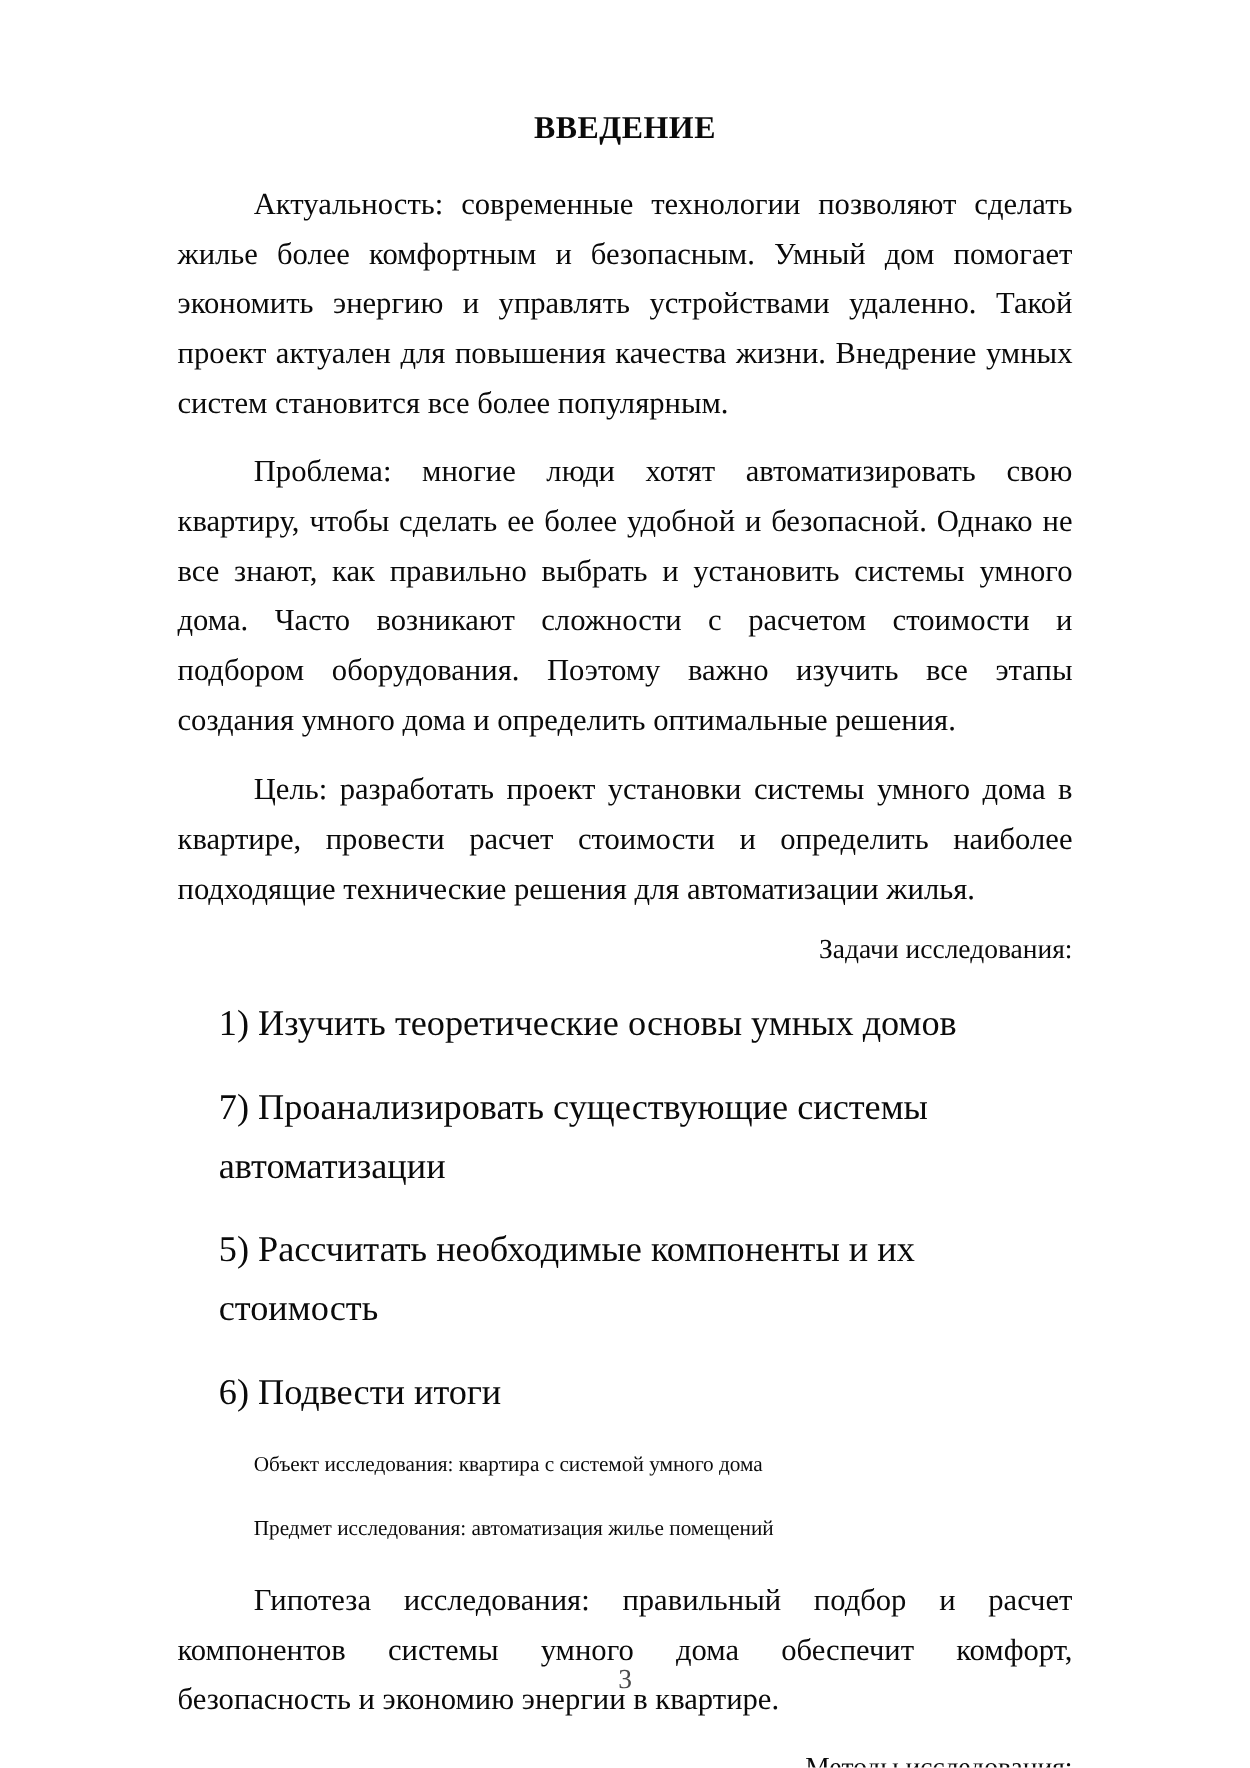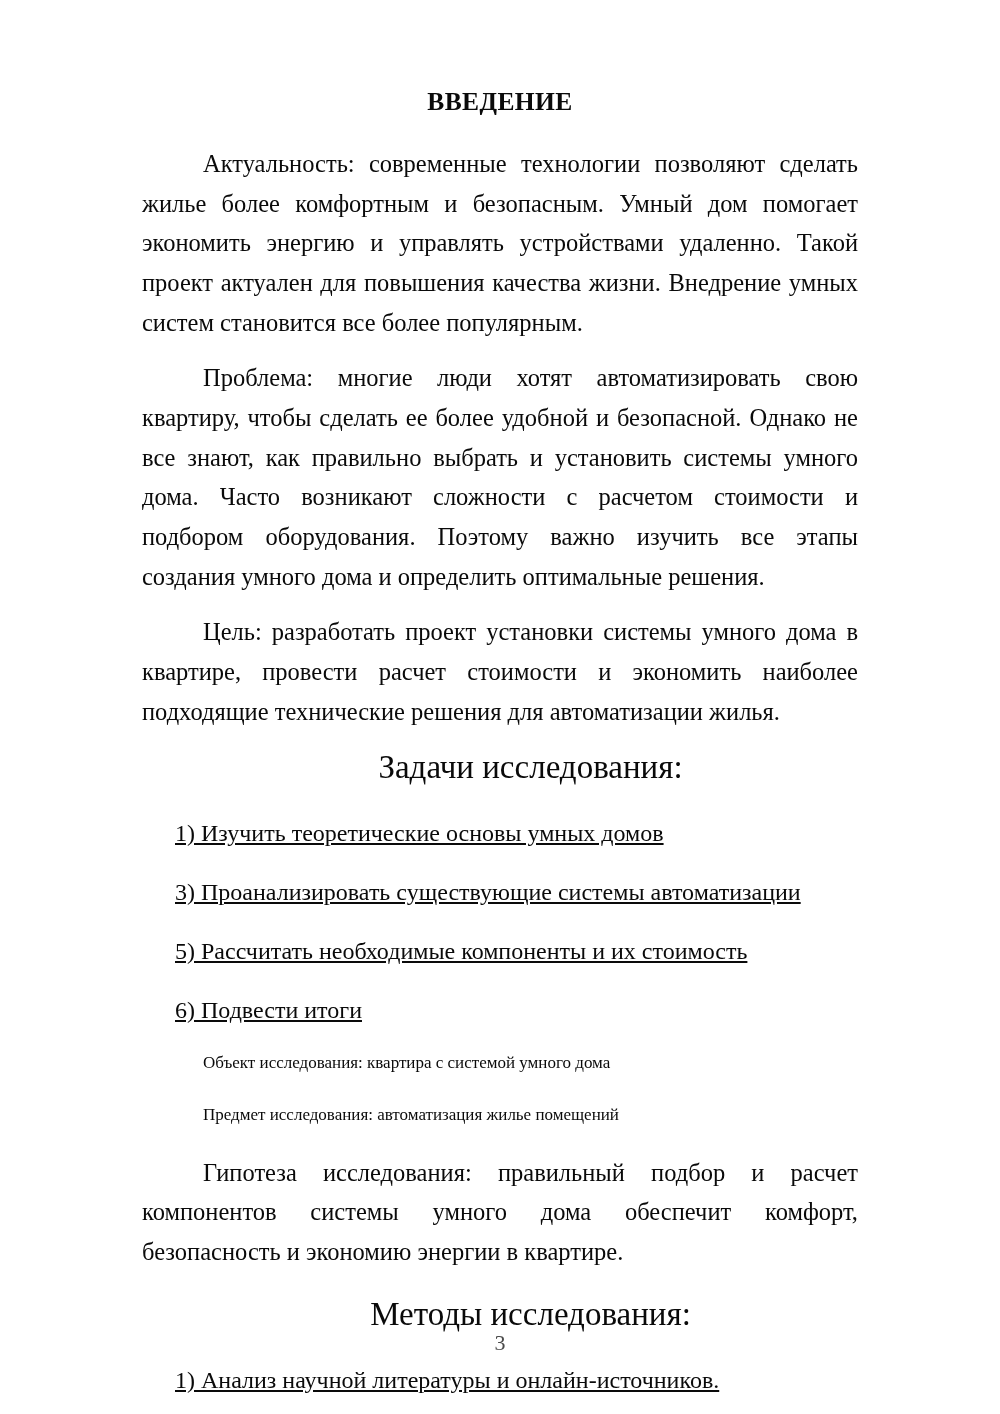--- a/index.html
+++ b/index.html
@@ -52,32 +52,31 @@
     margin: 16px 0 6px 0;
     hyphens: none;
   }
 
   .para.last-of-block {
     margin-bottom: 9px;
   }
 
   
   .list-line {
-    font-size: 24px;
+    font-size: 29px;
     line-height: 1.62;
     text-align: left;
     text-indent: 0;
     margin: 0 0 20px 33px;
-    text-decoration: underline;
   }
 
   .lead-line {
-    font-size: 33px;
+    font-size: 22px;
     line-height: 1.62;
-    text-align: center;
+    text-align: right;
     text-indent: 61px;
     margin: 0 0 20px 0;
   }
 
   .spaced-line {
     font-size: 17px;
     line-height: 1.62;
     text-align: left;
     text-indent: 61px;
     margin: 0 0 24px 0;
@@ -102,27 +101,27 @@
 <div class="page">
 
   <div class="content">
 
     <h1 class="doc-heading">ВВЕДЕНИЕ</h1>
 
     <p class="para">Актуальность: современные технологии позволяют сделать жилье более комфортным и безопасным. Умный дом помогает экономить энергию и управлять устройствами удаленно. Такой проект актуален для повышения качества жизни. Внедрение умных систем становится все более популярным.</p>
 
     <p class="para">Проблема: многие люди хотят автоматизировать свою квартиру, чтобы сделать ее более удобной и безопасной. Однако не все знают, как правильно выбрать и установить системы умного дома. Часто возникают сложности с расчетом стоимости и подбором оборудования. Поэтому важно изучить все этапы создания умного дома и определить оптимальные решения.</p>
 
-    <p class="para last-of-block">Цель: разработать проект установки системы умного дома в квартире, провести расчет стоимости и экономить наиболее подходящие технические решения для автоматизации жилья.</p>
+    <p class="para last-of-block">Цель: разработать проект установки системы умного дома в квартире, провести расчет стоимости и определить наиболее подходящие технические решения для автоматизации жилья.</p>
 
     <p class="lead-line">Задачи исследования:</p>
 
     <p class="list-line">1) Изучить теоретические основы умных домов</p>
 
-    <p class="list-line">3) Проанализировать существующие системы автоматизации</p>
+    <p class="list-line">7) Проанализировать существующие системы автоматизации</p>
 
     <p class="list-line">5) Рассчитать необходимые компоненты и их стоимость</p>
 
 
     <p class="list-line">6) Подвести итоги</p>
 
     <p class="spaced-line">Объект исследования: квартира с системой умного дома</p>
 
     <p class="spaced-line">Предмет исследования: автоматизация жилье помещений</p>
 

